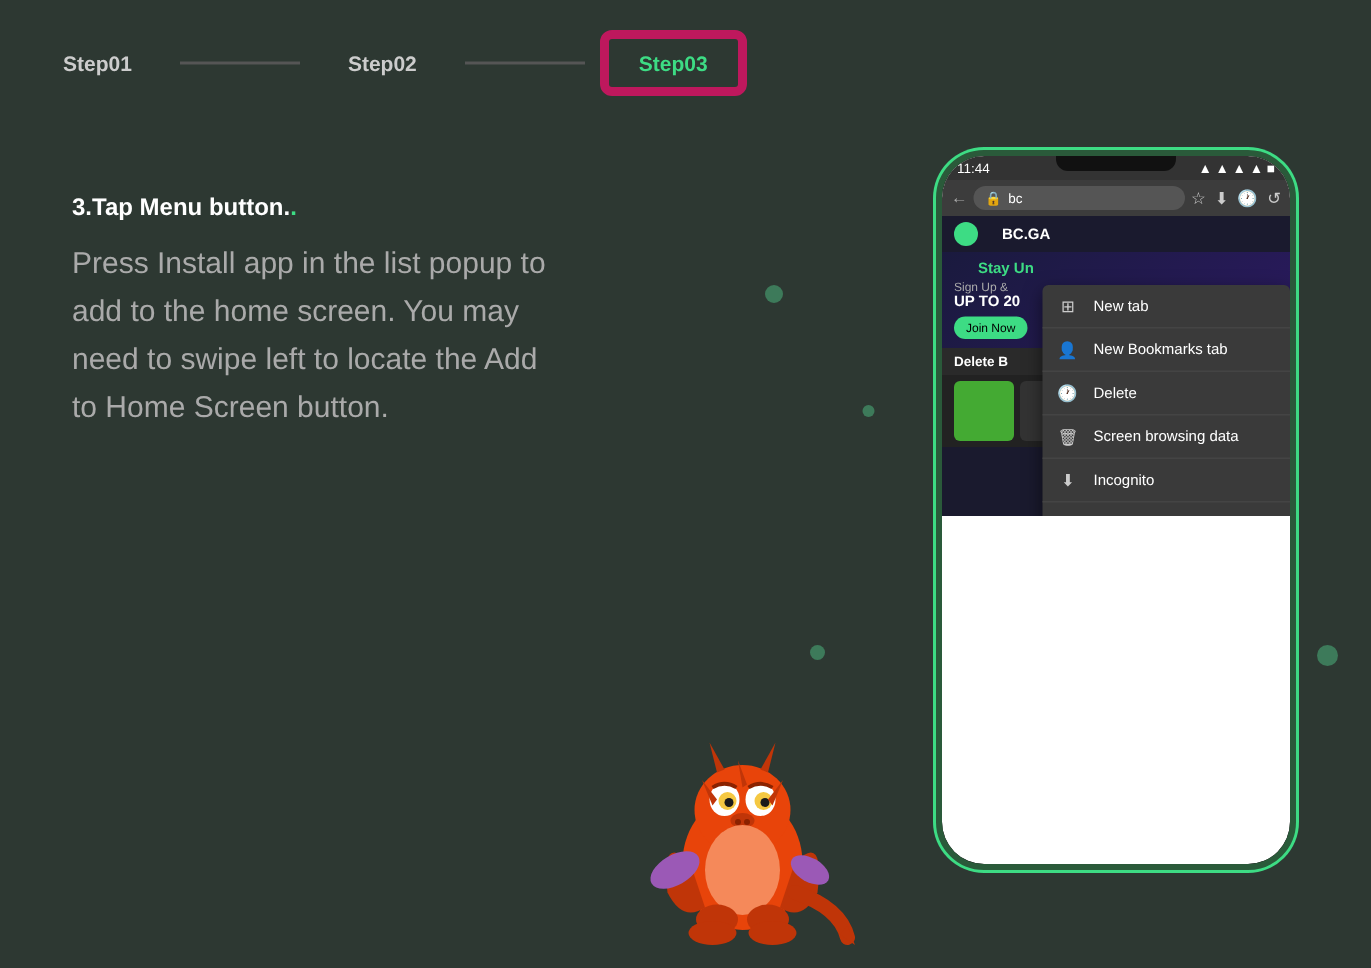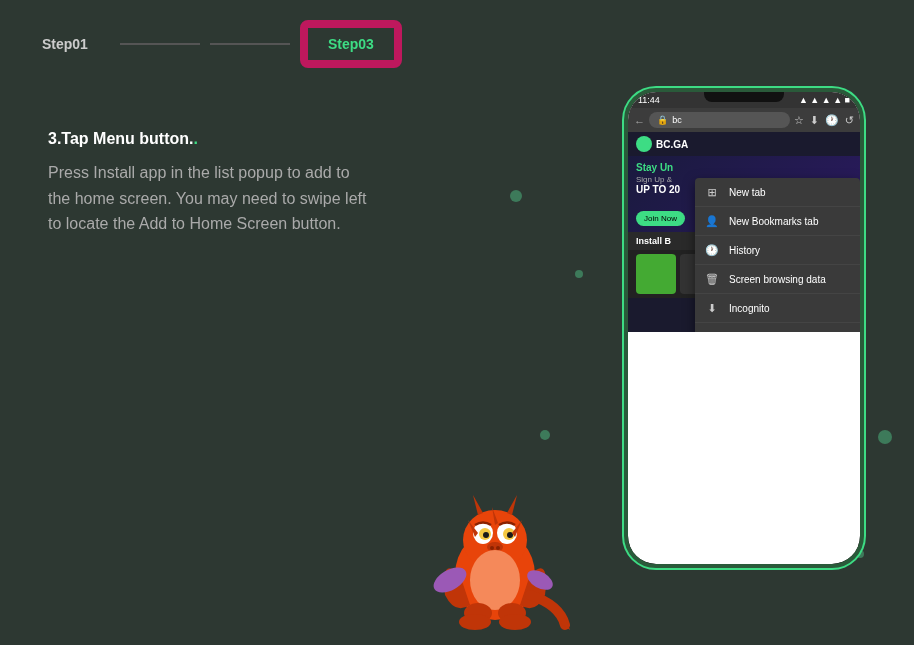--- a/index.html
+++ b/index.html
@@ -34,21 +34,21 @@
       border-radius: 8px;
       font-size: 14px;
       font-weight: bold;
       color: #ccc;
       background: transparent;
       border: 2px solid transparent;
       position: relative;
     }
     .step.active {
       color: #3ddc84;
-      border: 8px solid #be185d;
+      border: 6px solid #be185d;
       background: transparent;
     }
     .step-line {
       width: 80px;
       height: 2px;
       background: #555;
     }
 
     
     .left-content {
@@ -61,28 +61,28 @@
     .left-content h2 {
       color: white;
       font-size: 16px;
       margin-bottom: 12px;
     }
     .left-content h2 span {
       color: #3ddc84;
     }
     .left-content p {
       color: #aaa;
-      font-size: 16px;
+      font-size: 20px;
       line-height: 1.6;
     }
 
     
     .phone-wrapper {
       position: absolute;
-      top: 88px;
+      top: 100px;
       right: 30px;
       width: 260px;
       height: 500px;
     }
 
     .phone-body {
       width: 240px;
       height: 480px;
       background: #1a1a1a;
       border-radius: 32px;
@@ -156,21 +156,21 @@
       height: 200px;
       position: relative;
       overflow: hidden;
     }
 
     .page-header {
       background: #1a1a2e;
       padding: 4px 8px;
       display: flex;
       align-items: center;
-      gap: 4px;
+      gap: 16px;
     }
 
     .bc-logo {
       width: 16px;
       height: 16px;
       background: #3ddc84;
       border-radius: 50%;
       display: inline-block;
     }
 
@@ -184,30 +184,31 @@
       background: linear-gradient(135deg, #1a1a3e, #2a1a5e);
       padding: 6px 8px;
       color: white;
       font-size: 8px;
     }
 
     .page-banner h3 {
       font-size: 10px;
       color: #3ddc84;
       margin-bottom: 2px;
+      margin-left: 16px;
     }
 
     .join-btn {
       background: #3ddc84;
       color: #000;
       border: none;
       border-radius: 8px;
       padding: 3px 8px;
       font-size: 8px;
-      margin-top: 16px;
+      margin-top: 4px;
       display: inline-block;
     }
 
     
     .dropdown-menu {
       position: absolute;
       top: 46px;
       right: 0;
       width: 165px;
       background: #3a3a3a;
@@ -291,20 +292,23 @@
 <div class="dot green-dot-3"></div>
 <div class="dot green-dot-4"></div>
 <div class="dot green-dot-5"></div>
 <div class="dot green-dot-6"></div>
 
 <div class="steps-bar">
   <div class="step">
     <span>Step01</span>
   </div>
   <div class="step-line"></div>
+  <div class="step">
+    <span>Step02</span>
+  </div>
   <div class="step-line"></div>
   <div class="step active">
     <span>Step03</span>
   </div>
 </div>
 
 <div class="left-content">
   <h2>
     <span style="color:white;">3.Tap Menu button.</span><span style="color:#3ddc84;">.</span>
   </h2>
@@ -340,39 +344,39 @@
           <span class="bc-logo"></span>
           <span class="bc-text">BC.GA</span>
         </div>
         <div class="page-banner">
           <h3>Stay Un</h3>
           <div style="color:#aaa;font-size:8px;">Sign Up &amp;</div>
           <div style="color:white;font-size:10px;font-weight:bold;">UP TO 20</div>
           <div class="join-btn">Join Now</div>
         </div>
         <div class="recent-bar">
-          <span>Install B</span>
+          <span>Delete B</span>
         </div>
         <div class="recent-items">
           <div class="recent-item" style="background:#4a3;"></div>
           <div class="recent-item" style="background:#333;"></div>
         </div>
 
         <div class="dropdown-menu">
           <div class="menu-item">
             <span class="menu-icon">⊞</span>
             <span>New tab</span>
           </div>
           <div class="menu-item">
             <span class="menu-icon">👤</span>
             <span>New Bookmarks tab</span>
           </div>
           <div class="menu-item">
             <span class="menu-icon">🕐</span>
-            <span>History</span>
+            <span>Delete</span>
           </div>
           <div class="menu-item">
             <span class="menu-icon">🗑</span>
             <span>Screen browsing data</span>
           </div>
           <div class="menu-item">
             <span class="menu-icon">⬇</span>
             <span>Incognito</span>
           </div>
           <div class="menu-item">

